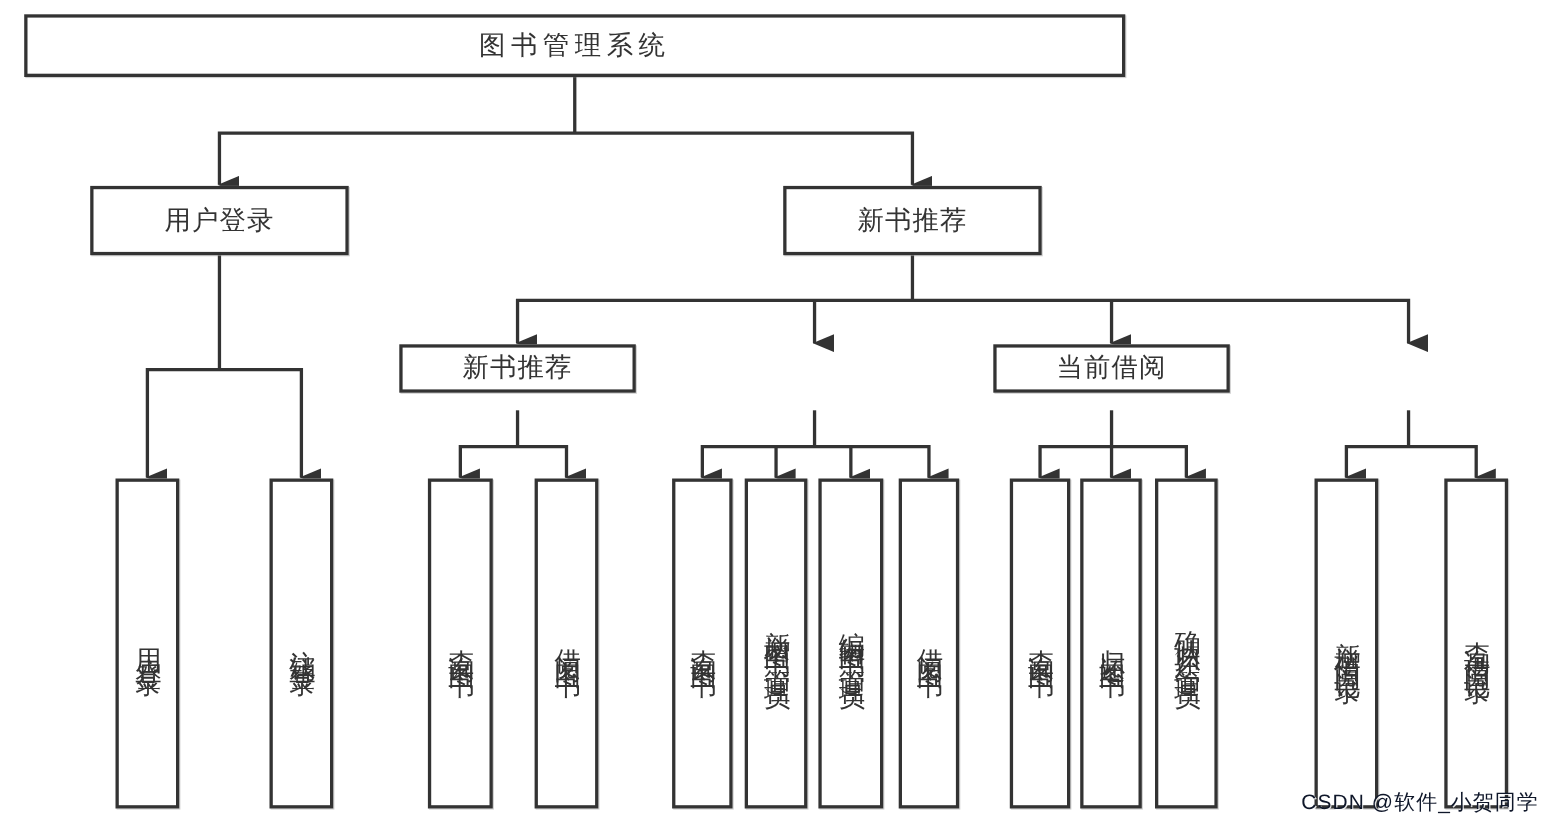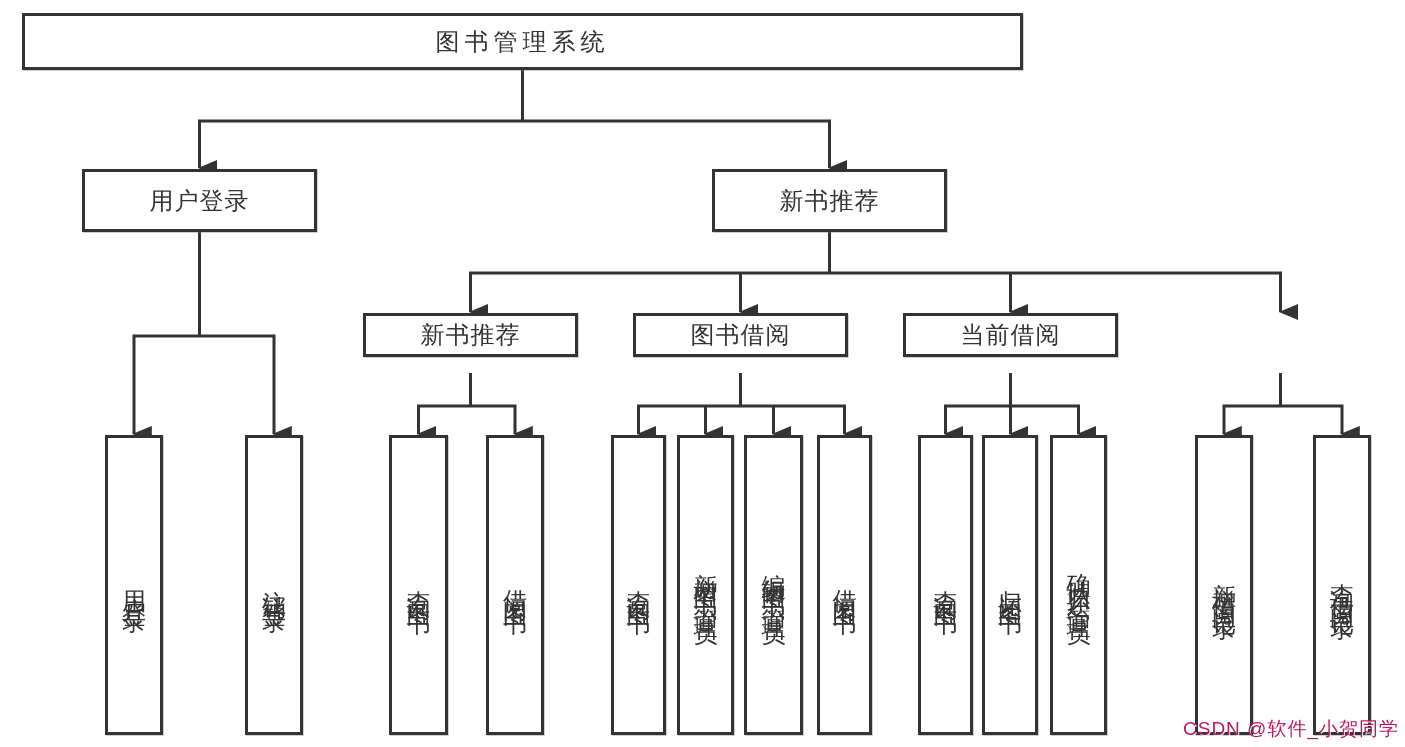--- a/index.html
+++ b/index.html
@@ -60,21 +60,21 @@
     display: flex;
     align-items: center;
     justify-content: center;
     font-size: 24px;
   }
   .watermark {
     position: absolute;
     left: 1183px;
     top: 716px;
     font-size: 19px;
-    color: #be185d;
+    color: #0f172a;
     letter-spacing: 1px;
     white-space: nowrap;
     text-shadow: 1px 1px 0 rgba(255,255,255,0.85);
   }
 </style>
 </head>
 <body>
 
 <div class="canvas">
 
@@ -113,21 +113,20 @@
       <path d="M1224,434 V406 H1342 V434" marker-start="url(#arw)" marker-end="url(#arw)"></path>
     </g>
   </svg>
 
   <div class="box root">图书管理系统</div>
 
   <div class="box l2" style="left:82px">用户登录</div>
   <div class="box l2" style="left:712px">新书推荐</div>
 
   <div class="box l3" style="left:363px">新书推荐</div>
-  <div class="box l3" style="left:633px">图书借阅</div>
   <div class="box l3" style="left:903px">当前借阅</div>
 
   <div class="box leaf" style="left:105px;width:58px">用户登录</div>
   <div class="box leaf" style="left:245px;width:58px">注销登录</div>
 
   <div class="box leaf" style="left:389px;width:59px">查询图书</div>
   <div class="box leaf" style="left:486px;width:58px">借阅图书</div>
 
   <div class="box leaf" style="left:611px;width:55px">查询图书</div>
   <div class="box leaf" style="left:677px;width:57px">新增图书（管理员）</div>

